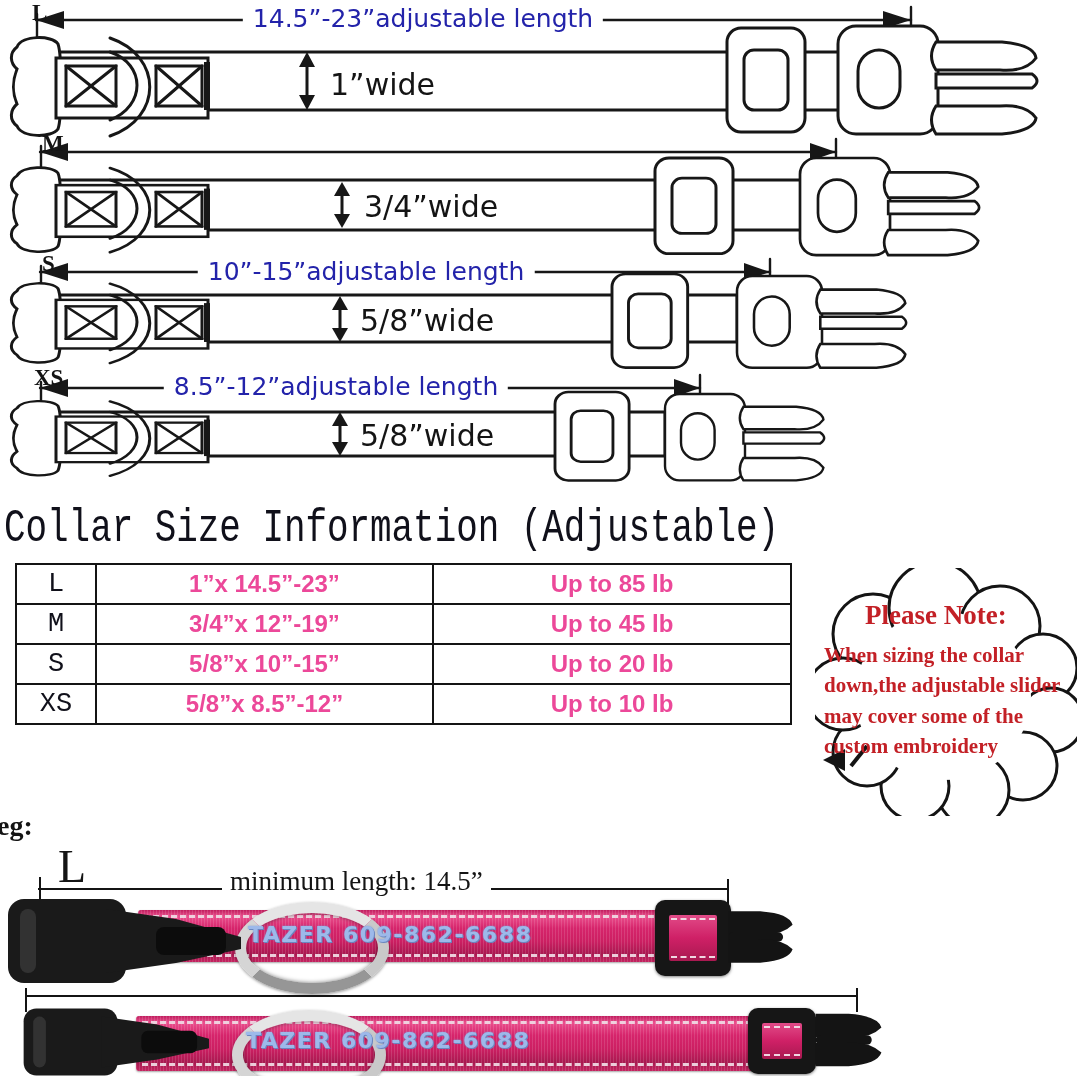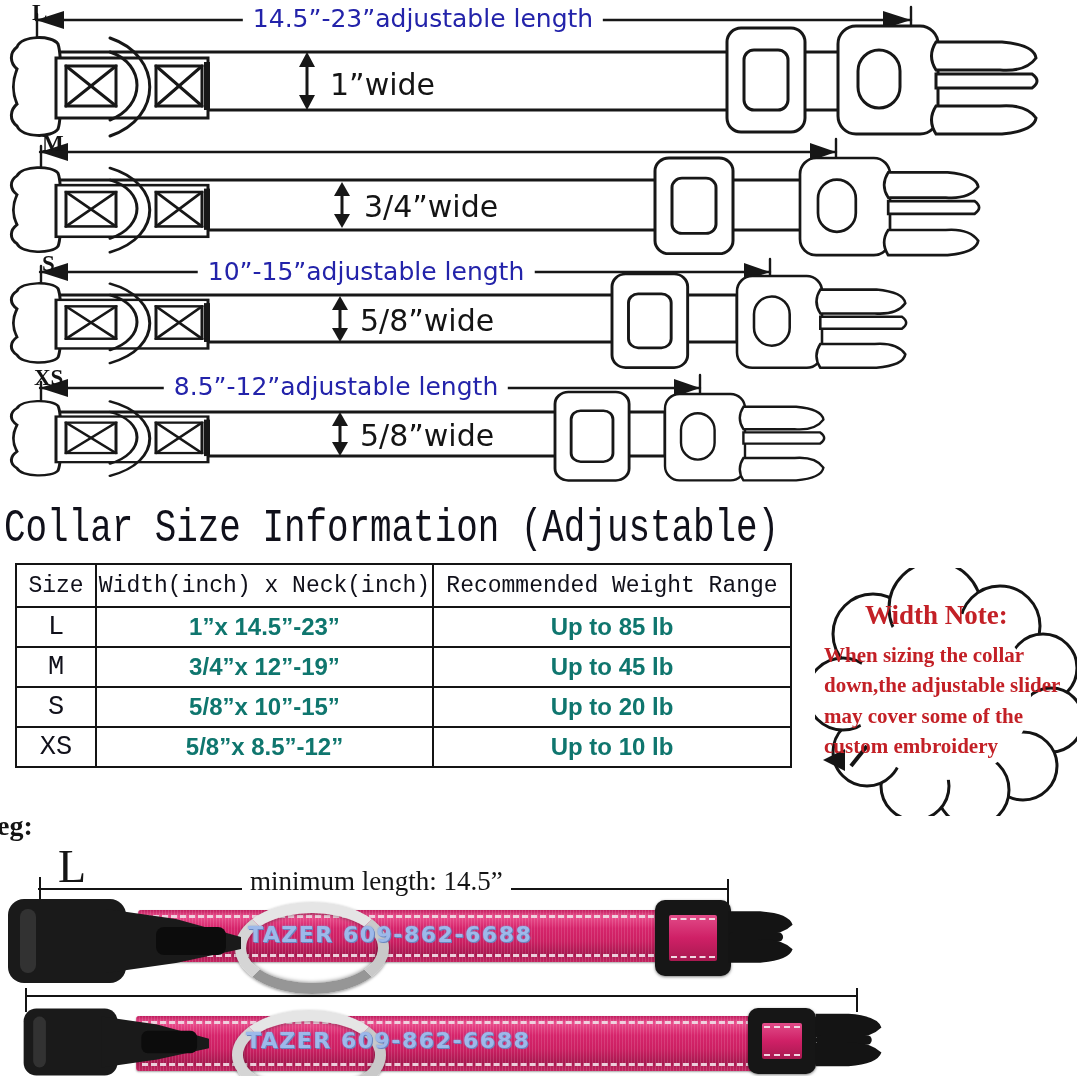--- a/index.html
+++ b/index.html
@@ -25,38 +25,38 @@
          transform:scaleX(0.78);transform-origin:0 50%;}
 
   
   #size-table{position:absolute;left:15px;top:563px;width:775px;border-collapse:collapse;table-layout:fixed;}
   #size-table th,#size-table td{border:2px solid #141414;text-align:center;padding:0;}
   #size-table tr{height:40px;}
   #size-table tr.hdr{height:43px;}
   #size-table tr.tips-row{height:28px;}
   th{font-family:"Liberation Mono",monospace;font-size:23px;font-weight:400;color:#10101a;}
   td.size-cell{font-family:"Liberation Mono",monospace;font-size:27px;color:#10101a;}
-  td.wcell,td.rcell{font-family:"Liberation Sans",sans-serif;font-weight:700;font-size:24px;color:#0f766e;}
+  td.wcell,td.rcell{font-family:"Liberation Sans",sans-serif;font-weight:700;font-size:24px;color:#ec4899;}
   td.tips-cell{text-align:left;}
   .tips{display:inline-block;font-family:"Liberation Mono",monospace;font-weight:700;font-size:13.5px;
         color:#8e1616;white-space:nowrap;transform:scaleX(0.78);transform-origin:0 50%;padding-left:6px;}
 
   
   #cloud{position:absolute;left:815px;top:568px;}
   #cloud circle{fill:#fff;stroke:#141414;stroke-width:3;}
   #cloud .cover{fill:#fff;stroke:none;}
   #cloud .tail{fill:#141414;stroke:none;}
   #cloud .tailline{stroke:#141414;stroke-width:4;fill:none;}
   .note-title{font-family:"Liberation Serif",serif;font-weight:700;font-size:27px;color:#c32026;white-space:nowrap;}
   .note-body{font-family:"Liberation Serif",serif;font-weight:700;font-size:21px;line-height:1.45;
              color:#c32026;white-space:pre-line;width:256px;}
 
   
   .serif-text{font-family:"Liberation Serif",serif;font-size:27px;color:#141414;background:#fff;
-              padding:0 8px;white-space:nowrap;margin-left:20px;}
+              padding:0 8px;white-space:nowrap;}
   .eg{font-family:"Liberation Serif",serif;font-weight:700;font-size:28px;}
   .bigL{font-family:"Liberation Serif",serif;font-size:46px;}
   .pline{position:absolute;border-top:2px solid #141414;height:0;}
   .ptick{position:absolute;width:2px;background:#141414;}
 
   .webbing{position:absolute;border-radius:3px;
      background:
        repeating-linear-gradient(90deg, rgba(255,255,255,.13) 0 1px, rgba(0,0,0,0) 1px 3px),
        linear-gradient(180deg,#c01d5e 0,#ea4f8d 12%,#d6246b 35%,#cc1f62 60%,#a81950 85%,#c42460 100%);
      box-shadow:0 1px 2px rgba(0,0,0,.35);}
@@ -187,25 +187,20 @@
 
   <div class="abs title" style="left:4px;top:503px">Collar Size Information (Adjustable)</div>
 
   <table id="size-table">
     <colgroup>
         <col style="width:80px">
         <col style="width:337px">
         <col style="width:358px">
       </colgroup>
     <tbody>
-        <tr class="hdr">
-      <th>Size</th>
-      <th>Width(inch) x Neck(inch)</th>
-      <th>Recommended Weight Range</th>
-    </tr>
     <tr>
       <td class="size-cell">L</td>
       <td class="wcell">1”x 14.5”-23”</td>
       <td class="rcell">Up to 85 lb</td>
     </tr>
     <tr>
       <td class="size-cell">M</td>
       <td class="wcell">3/4”x 12”-19”</td>
       <td class="rcell">Up to 45 lb</td>
     </tr>
@@ -230,21 +225,21 @@
     <circle cx="236" cy="152" r="32"></circle>
     <circle cx="208" cy="198" r="34"></circle>
     <circle cx="158" cy="222" r="36"></circle>
     <circle cx="100" cy="218" r="34"></circle>
     <circle cx="52" cy="184" r="34"></circle>
     <circle cx="28" cy="126" r="36"></circle>
     <ellipse class="cover" cx="128" cy="128" rx="88" ry="84"></ellipse>
     <polygon class="tail" points="8,192 30,181 30,203"></polygon>
     <line class="tailline" x1="36" y1="198" x2="52" y2="178"></line>
   </svg>
-  <div class="abs note-title" style="left:865px;top:600px">Width Note:</div>
+  <div class="abs note-title" style="left:865px;top:600px">Please Note:</div>
   <div class="abs note-body" style="left:824px;top:640px">When sizing the collar
 down,the adjustable slider
 may cover some of the
 custom embroidery</div>
 
   <span class="abs eg" style="left:-3px;top:810px">eg:</span>
   <span class="abs bigL" style="left:58px;top:840px">L</span>
 
   <div class="pline" style="left:38px;top:888px;width:690px"></div>
   <div class="ptick" style="left:39px;top:877px;height:50px"></div>

